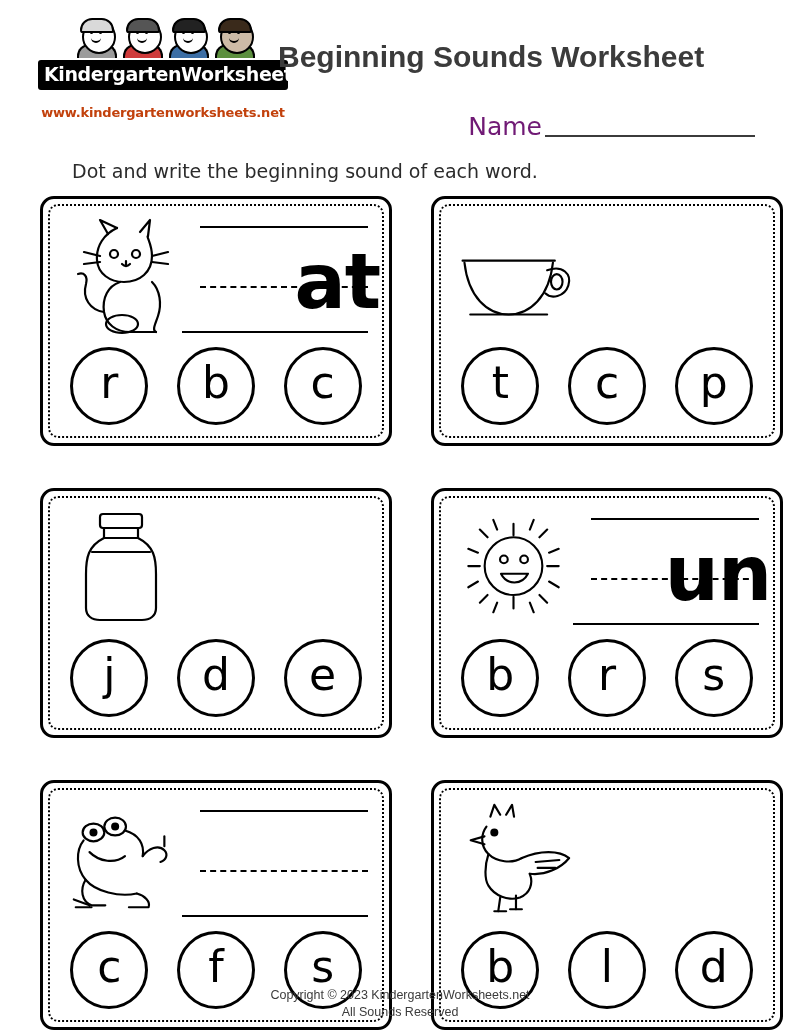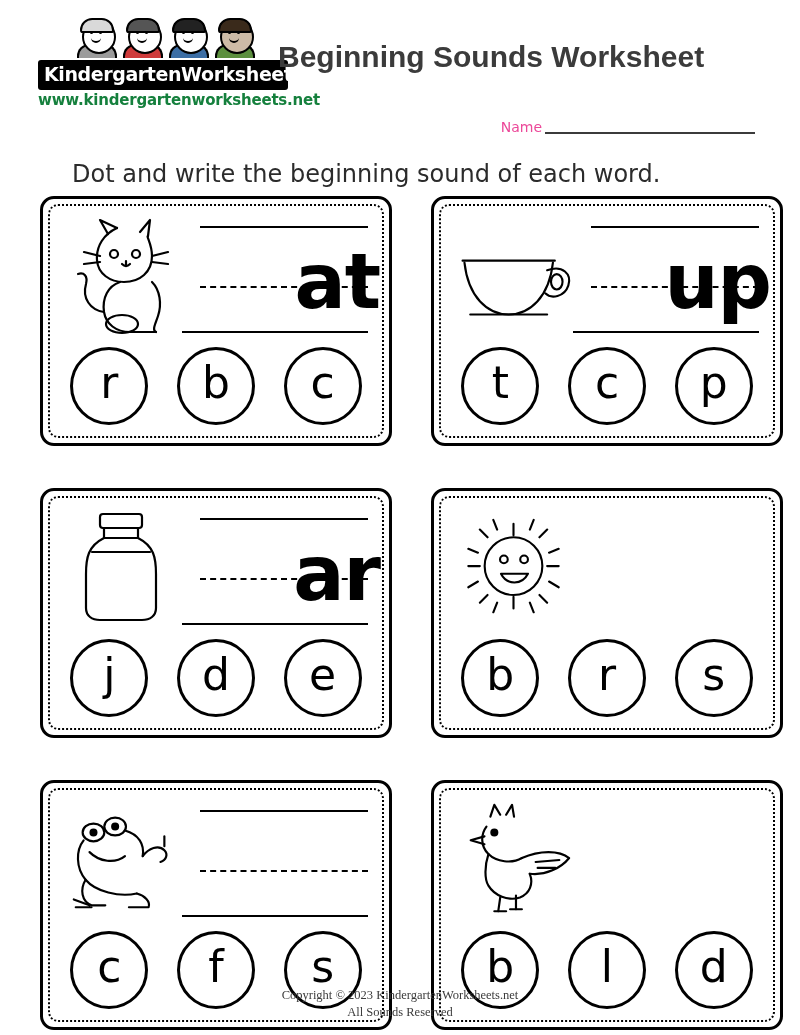--- a/index.html
+++ b/index.html
@@ -110,61 +110,61 @@
     font-family: "DejaVu Sans", sans-serif;
     font-weight: bold;
     font-size: 19px;
     letter-spacing: -0.4px;
     padding: 3px 6px 5px 6px;
     border-radius: 3px;
     white-space: nowrap;
   }
   .logo-banner .net { color: #ffffff; }
   .logo-url {
-    margin-top: 1px;
-    font-size: 15px;
+    margin-top: 15px;
+    font-size: 13px;
     font-weight: bold;
-    color: #15803d;
+    color: #c2410c;
     letter-spacing: -0.2px;
   }
 
   .title {
     position: absolute;
     left: 278px;
     top: 40px;
     font-size: 30px;
     font-weight: bold;
     color: #3b3b3b;
     font-family: Liberation Sans, sans-serif;
     letter-spacing: 0px;
   }
   .name-line {
     position: absolute;
     right: 45px;
     top: 112px;
-    font-size: 14px;
-    color: #ec4899;
+    font-size: 25px;
+    color: #701a75;
     font-family: "DejaVu Sans", sans-serif;
     white-space: nowrap;
     margin-left: 36px;
   }
   .name-line .blank {
     display: inline-block;
     width: 210px;
     border-bottom: 2px solid #3b3b3b;
     height: 20px;
     vertical-align: -2px;
     margin-left: 3px;
   }
 
   .instructions {
     position: absolute;
     left: 72px;
     top: 160px;
-    font-size: 24px;
+    font-size: 19px;
     color: #2b2b2b;
     font-family: "DejaVu Sans", sans-serif;
   }
 
   
   .grid {
     position: absolute;
     left: 40px;
     top: 196px;
     width: 720px;
@@ -275,21 +275,21 @@
   
   .footer {
     position: absolute;
     left: 0;
     right: 0;
     bottom: 14px;
     text-align: center;
     font-size: 12.5px;
     color: #3b3b3b;
     line-height: 1.35;
-    font-family: Liberation Serif, serif;
+    font-family: Liberation Sans, sans-serif;
   }
 </style>
 </head>
 <body>
 
 <div class="header">
 
   <div class="logo-block">
     <div class="kids-row">
       <div class="kid kid1">
@@ -389,26 +389,20 @@
         <svg viewBox="0 0 130 130" width="125" height="130">
           <g fill="none" stroke="#000" stroke-width="2.2" stroke-linecap="round" stroke-linejoin="round">
             <path d="M12 48 L108 48"></path>
             <path d="M14 50 C18 86 38 104 60 104 C82 104 102 86 106 50"></path>
             <path d="M100 58 C116 52 126 62 122 74 C118 86 104 88 98 82"></path>
             <ellipse cx="110" cy="70" rx="6" ry="8"></ellipse>
             <path d="M20 104 L100 104"></path>
           </g>
         </svg>
       </div>
-      <div class="word-area">
-        <div class="top-rule"></div>
-        <div class="mid-rule"></div>
-        <div class="bottom-rule"></div>
-        <div class="word-text">up</div>
-      </div>
       <div class="choices">
         <div class="choice">
             <span>t</span>
           </div>
         <div class="choice">
             <span>c</span>
           </div>
         <div class="choice">
             <span>p</span>
           </div>
@@ -421,26 +415,20 @@
     <div class="card-inner">
       <div class="pic">
         <svg viewBox="0 0 120 130" width="120" height="130">
           <g fill="none" stroke="#000" stroke-width="2.2" stroke-linecap="round" stroke-linejoin="round">
             <rect x="40" y="10" width="42" height="14" rx="3"></rect>
             <path d="M44 24 L44 34 M78 24 L78 34"></path>
             <path d="M44 34 C28 42 26 54 26 70 L26 104 C26 112 32 116 40 116 L82 116 C90 116 96 112 96 104 L96 70 C96 54 94 42 78 34 Z"></path>
             <path d="M32 48 L90 48"></path>
           </g>
         </svg>
-      </div>
-      <div class="word-area">
-        <div class="top-rule"></div>
-        <div class="mid-rule"></div>
-        <div class="bottom-rule"></div>
-        <div class="word-text">ar</div>
       </div>
       <div class="choices">
         <div class="choice">
             <span>j</span>
           </div>
         <div class="choice">
             <span>d</span>
           </div>
         <div class="choice">
             <span>e</span>
@@ -463,20 +451,26 @@
             <path d="M30 62 L18 62 M112 62 L100 62"></path>
             <path d="M38 32 L30 24 M92 32 L100 24"></path>
             <path d="M38 92 L30 100 M92 92 L100 100"></path>
             <path d="M48 24 L44 14 M82 24 L86 14"></path>
             <path d="M48 100 L44 110 M82 100 L86 110"></path>
             <path d="M28 48 L18 44 M102 48 L112 44"></path>
             <path d="M28 78 L18 84 M102 78 L112 84"></path>
           </g>
         </svg>
       </div>
+      <div class="word-area">
+        <div class="top-rule"></div>
+        <div class="mid-rule"></div>
+        <div class="bottom-rule"></div>
+        <div class="word-text">un</div>
+      </div>
       <div class="choices">
         <div class="choice">
             <span>b</span>
           </div>
         <div class="choice">
             <span>r</span>
           </div>
         <div class="choice">
             <span>s</span>
           </div>

